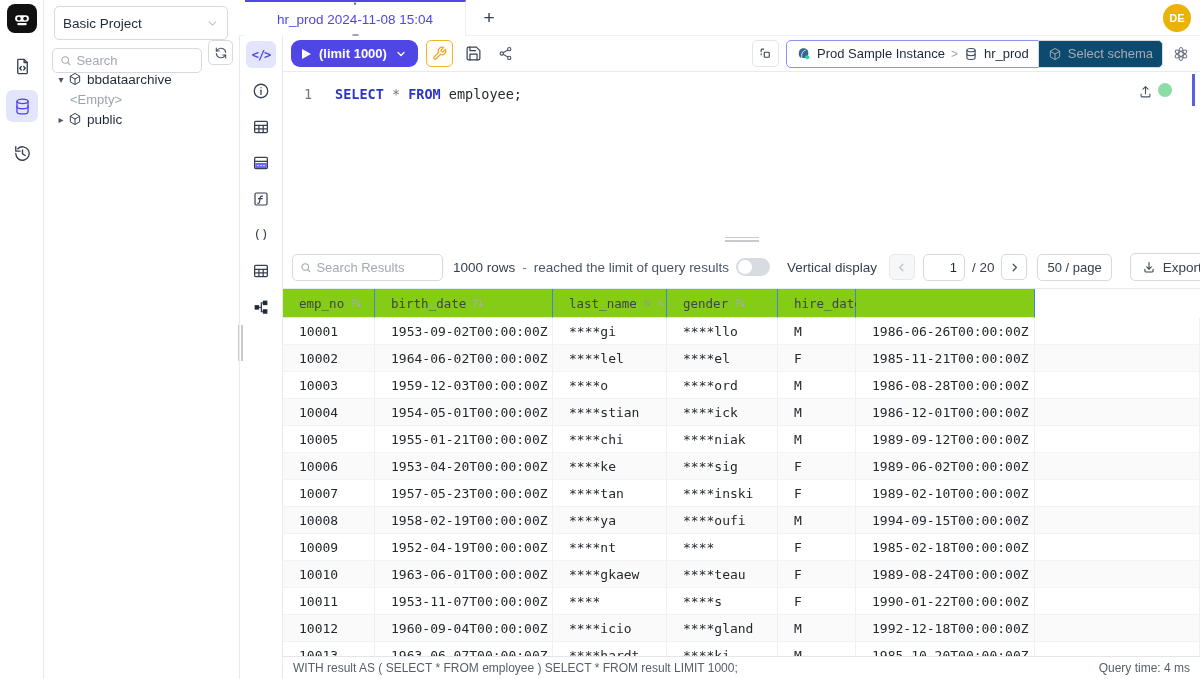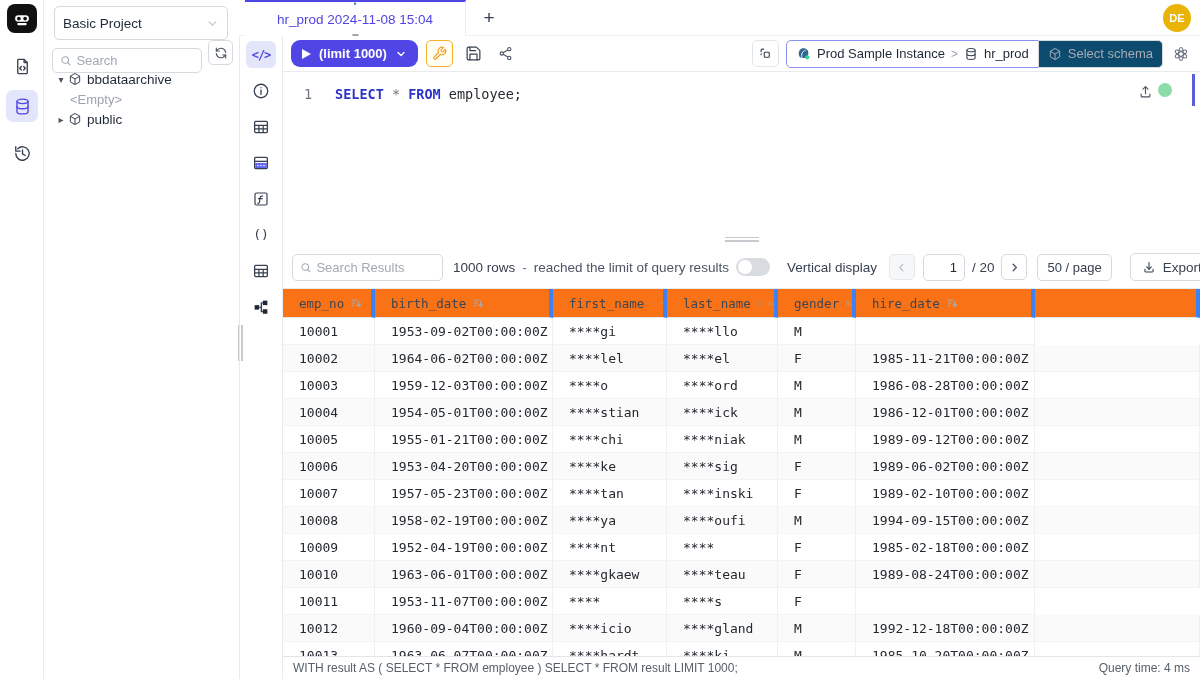--- a/index.html
+++ b/index.html
@@ -113,21 +113,21 @@
   #page-size { height:27px; border:1px solid #d6d9de; border-radius:5px; padding:0 9px; font-size:13px; color:#374151;
       display:flex; align-items:center; margin-left:10px; cursor:pointer; white-space:nowrap; }
   #export-btn { height:28px; border:1px solid #d6d9de; border-radius:5px; padding:0 11px; display:flex;
       align-items:center; gap:7px; font-size:13.5px; color:#374151; margin-left:18px; cursor:pointer; white-space:nowrap; }
   .spacer { flex:1; }
 
   
   #result-table { left:283px; top:288px; width:917px; height:368px; overflow:hidden;
       font-family:"DejaVu Sans Mono", monospace; border-top:1px solid #e9eaec; }
   .tr { display:grid; grid-template-columns:92px 178px 114px 111px 78px 179px 1fr; }
-  #thead .th { height:29px; background:#f97316; border-right:4px solid #3b82f6; border-bottom:1px solid #e3e5e8;
+  #thead .th { height:29px; background:#84cc16; border-right:1px solid #3b82f6; border-bottom:1px solid #e3e5e8;
       display:flex; align-items:center; padding-left:16px; gap:6px; font-size:12.5px; color:#3f4550; cursor:pointer; }
   #thead .th .mi { color:#8b919b; }
   #thead .th .si { color:#a8adb6; }
   #tbody .tr:nth-child(even) { background:#fafafa; }
   #tbody .td { height:27px; border-right:1px solid #eef0f2; border-bottom:1px solid #f2f3f5;
       display:flex; align-items:center; padding-left:16px; font-size:13px; color:#24292f; white-space:nowrap; overflow:hidden; }
 
   
   #statusbar { left:283px; top:656px; width:917px; height:23px; border-top:1px solid #e3e5e8; background:#fff;
       display:flex; align-items:center; justify-content:space-between; padding:0 10px; }
@@ -421,31 +421,20 @@
         </svg>
       </div>
       <div class="th">
         <span>birth_date</span>
         <svg class="si" width="13" height="13" viewBox="0 0 24 24" fill="none" stroke="currentColor" stroke-width="2" stroke-linecap="round" stroke-linejoin="round">
           <path d="M4 6h8M4 11h5.5M4 16h3"></path>
           <path d="M16 8v9M13 14.2L16 17.2l3-3"></path>
         </svg>
       </div>
       <div class="th">
-        <span>first_name</span>
-        <svg class="mi" width="12" height="12" viewBox="0 0 24 24" fill="none" stroke="currentColor" stroke-width="1.9">
-          <circle cx="12" cy="12" r="8"></circle>
-          <path d="M6.6 6.6l10.8 10.8"></path>
-        </svg>
-        <svg class="si" width="13" height="13" viewBox="0 0 24 24" fill="none" stroke="currentColor" stroke-width="2" stroke-linecap="round" stroke-linejoin="round">
-          <path d="M4 6h8M4 11h5.5M4 16h3"></path>
-          <path d="M16 8v9M13 14.2L16 17.2l3-3"></path>
-        </svg>
-      </div>
-      <div class="th">
         <span>last_name</span>
         <svg class="mi" width="12" height="12" viewBox="0 0 24 24" fill="none" stroke="currentColor" stroke-width="1.9">
           <circle cx="12" cy="12" r="8"></circle>
           <path d="M6.6 6.6l10.8 10.8"></path>
         </svg>
         <svg class="si" width="13" height="13" viewBox="0 0 24 24" fill="none" stroke="currentColor" stroke-width="2" stroke-linecap="round" stroke-linejoin="round">
           <path d="M4 6h8M4 11h5.5M4 16h3"></path>
           <path d="M16 8v9M13 14.2L16 17.2l3-3"></path>
         </svg>
       </div>
@@ -465,20 +454,21 @@
       </div>
       <div class="th"></div>
     </div>
   <div id="tbody">
       <div class="tr">
         <div class="td">10001</div>
         <div class="td">1953-09-02T00:00:00Z</div>
         <div class="td">****gi</div>
         <div class="td">****llo</div>
         <div class="td">M</div>
+        <div class="td">1986-06-26T00:00:00Z</div>
         <div class="td"></div>
       </div>
       <div class="tr">
         <div class="td">10002</div>
         <div class="td">1964-06-02T00:00:00Z</div>
         <div class="td">****lel</div>
         <div class="td">****el</div>
         <div class="td">F</div>
         <div class="td">1985-11-21T00:00:00Z</div>
         <div class="td"></div>
@@ -554,20 +544,21 @@
         <div class="td">F</div>
         <div class="td">1989-08-24T00:00:00Z</div>
         <div class="td"></div>
       </div>
       <div class="tr">
         <div class="td">10011</div>
         <div class="td">1953-11-07T00:00:00Z</div>
         <div class="td">****</div>
         <div class="td">****s</div>
         <div class="td">F</div>
+        <div class="td">1990-01-22T00:00:00Z</div>
         <div class="td"></div>
       </div>
       <div class="tr">
         <div class="td">10012</div>
         <div class="td">1960-09-04T00:00:00Z</div>
         <div class="td">****icio</div>
         <div class="td">****gland</div>
         <div class="td">M</div>
         <div class="td">1992-12-18T00:00:00Z</div>
         <div class="td"></div>

